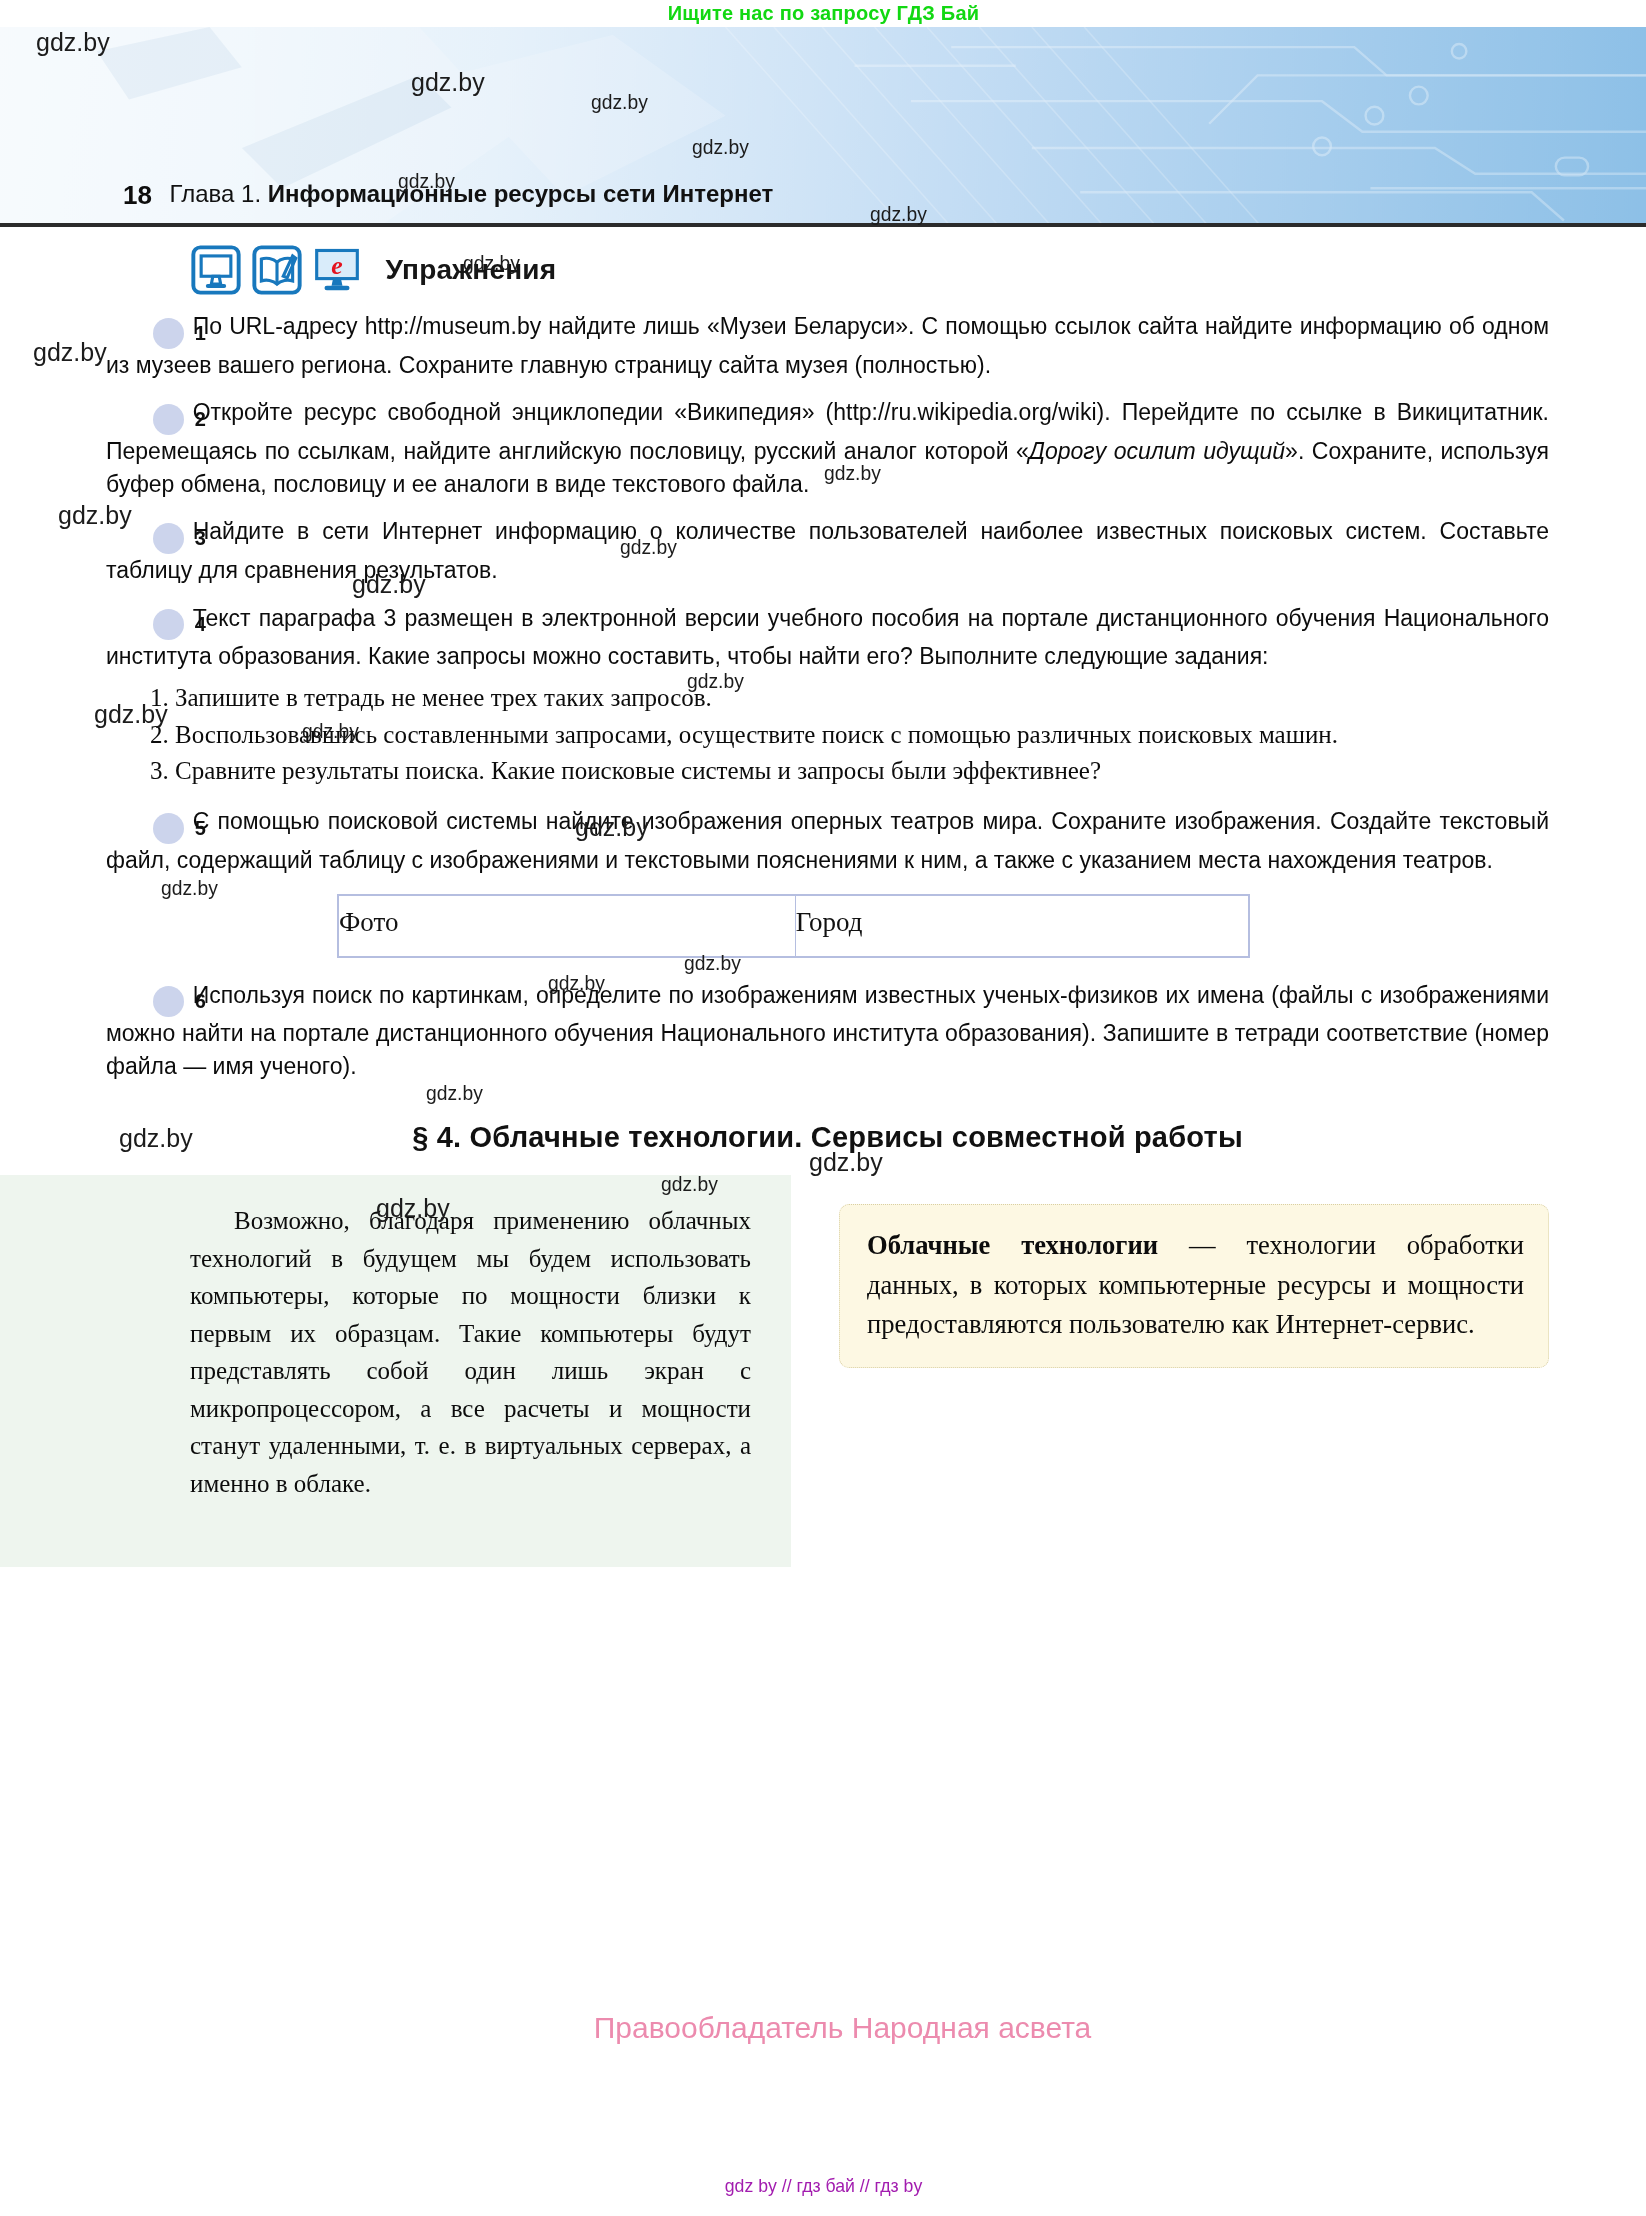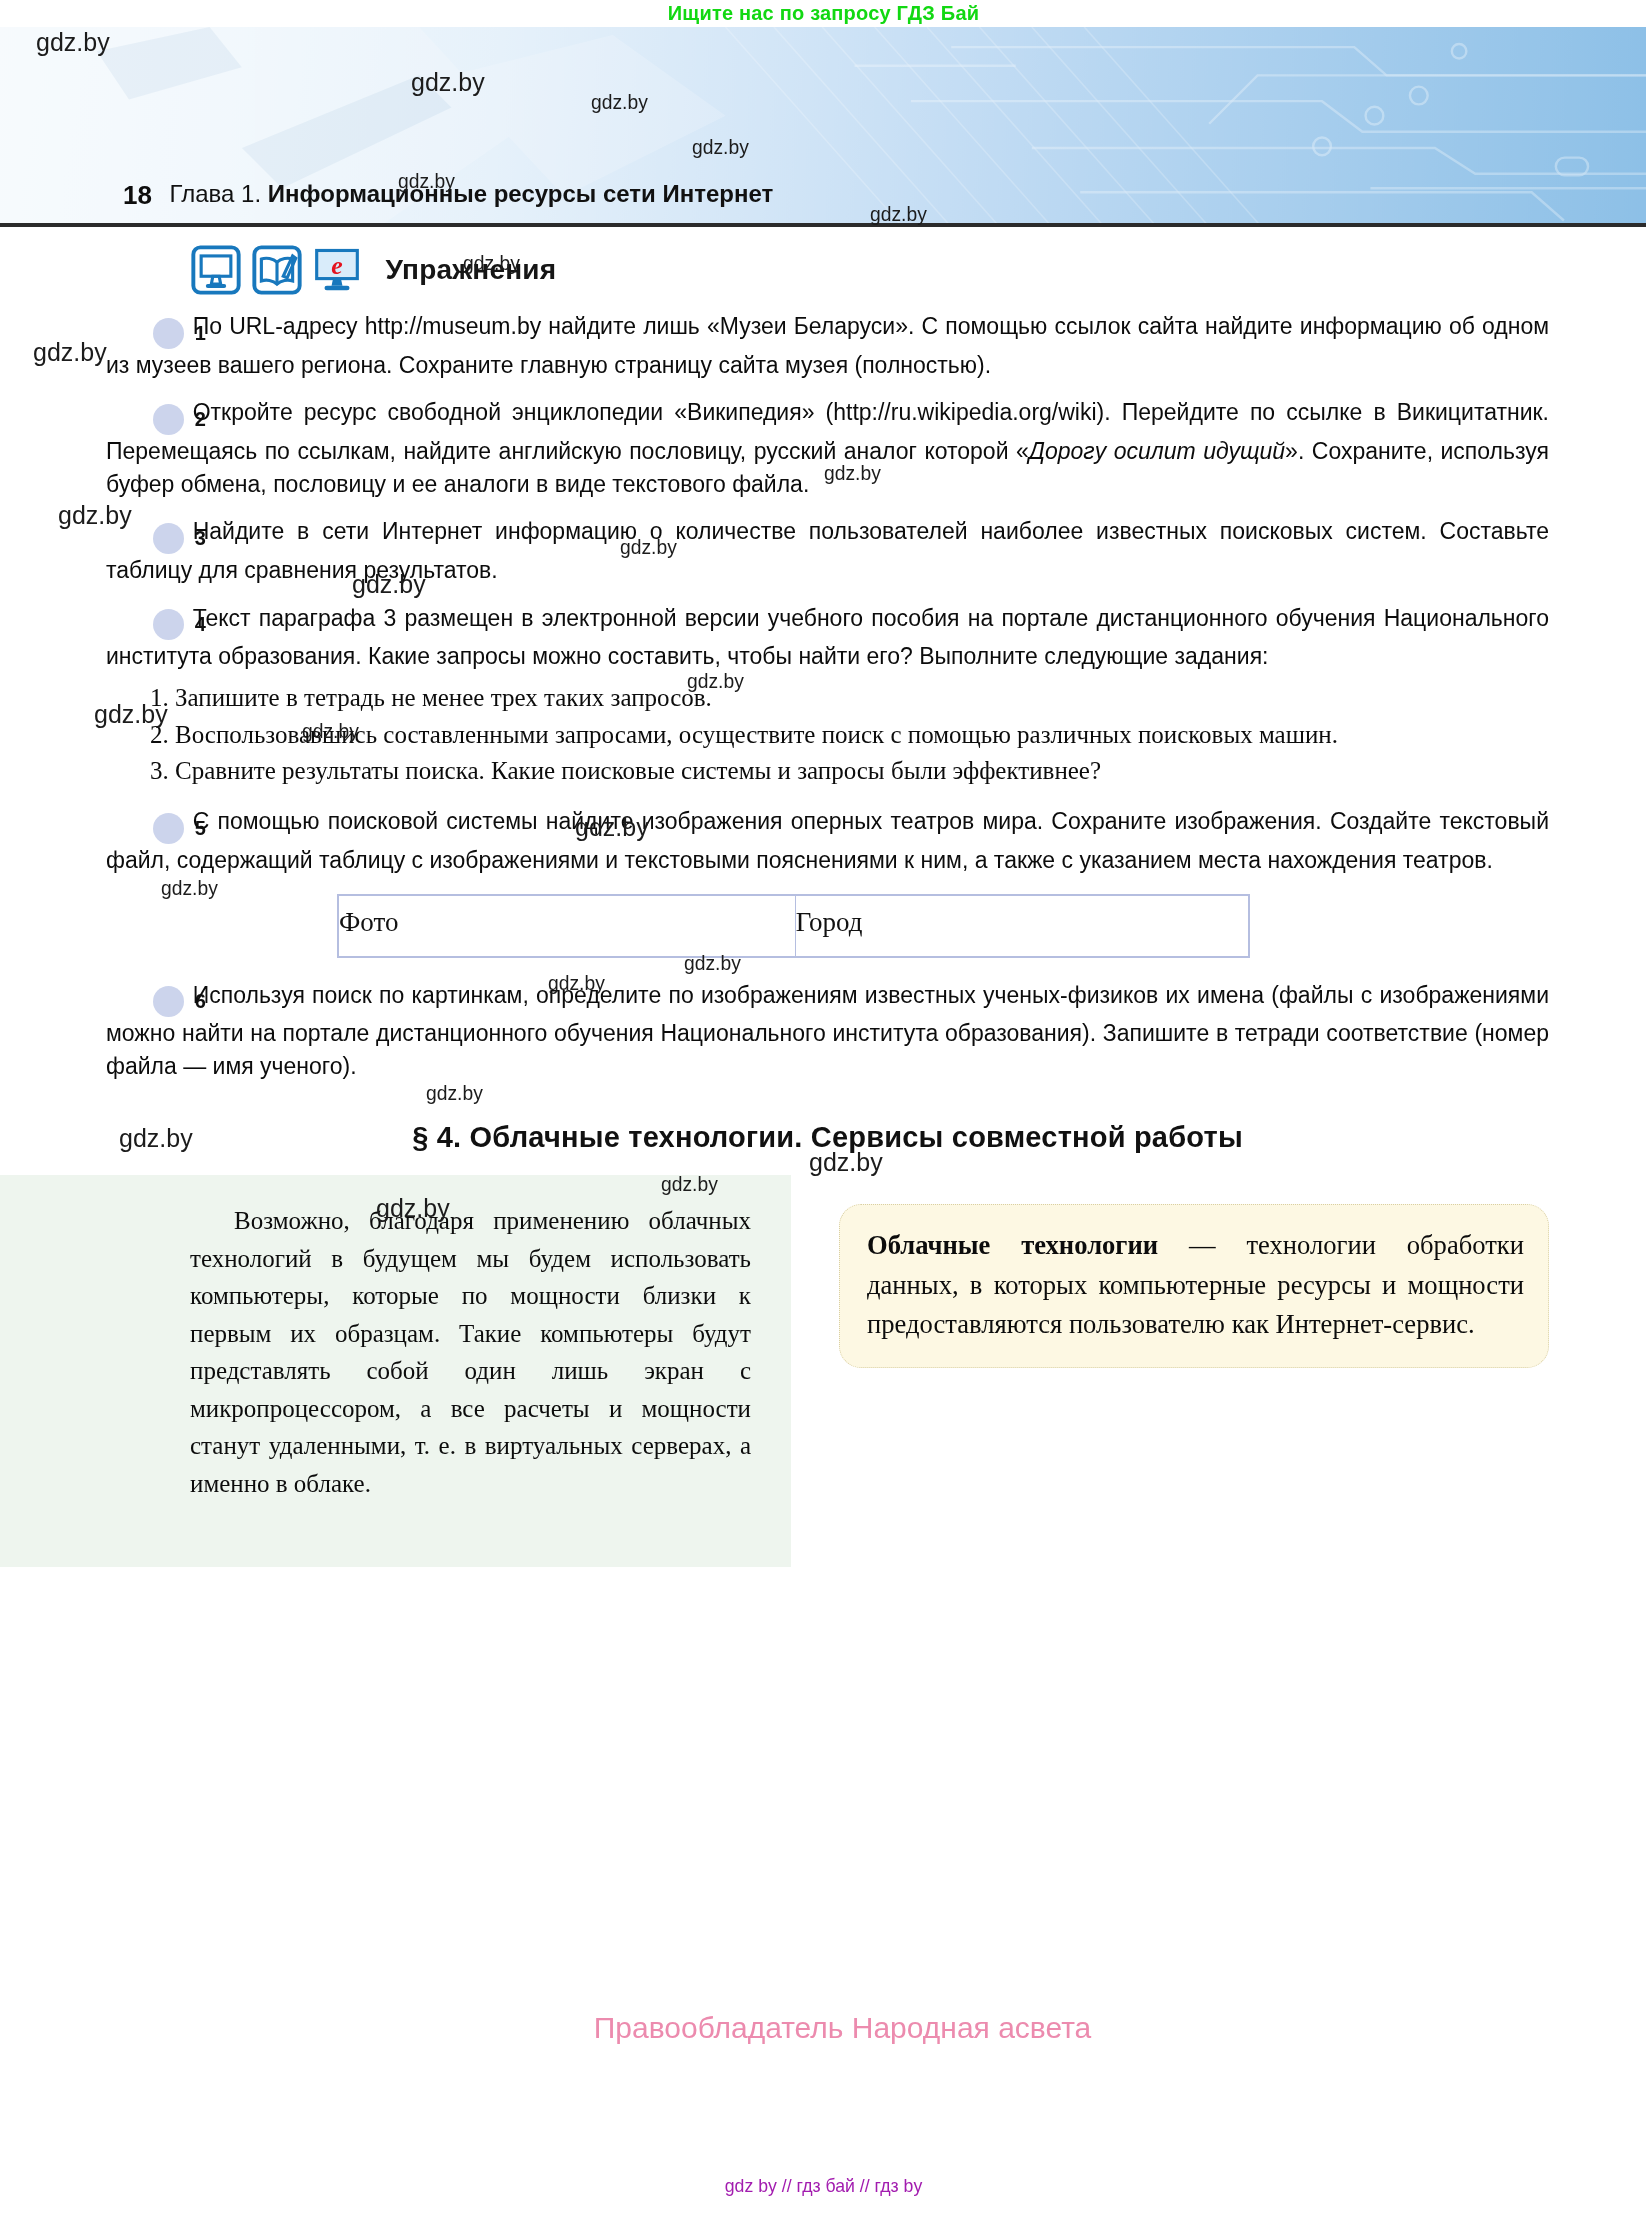--- a/index.html
+++ b/index.html
@@ -194,21 +194,21 @@
     line-height: 1.50;
     text-align: justify;
     color: #0c0c0c;
     margin: 0;
     text-indent: 45px;
   }
   .defbox {
     margin-top: 29px;
     background: #fdf8e3;
     border: 1.6px dotted #d9cfa2;
-    border-radius: 22px;
+    border-radius: 10px;
     padding: 21px 24px 22.6px 27px;
   }
   .defbox p {
     margin: 0;
     font-family: "Liberation Serif", serif;
     font-size: 26.6px;
     line-height: 1.48;
     text-align: justify;
     color: #0c0c0c;
   }

